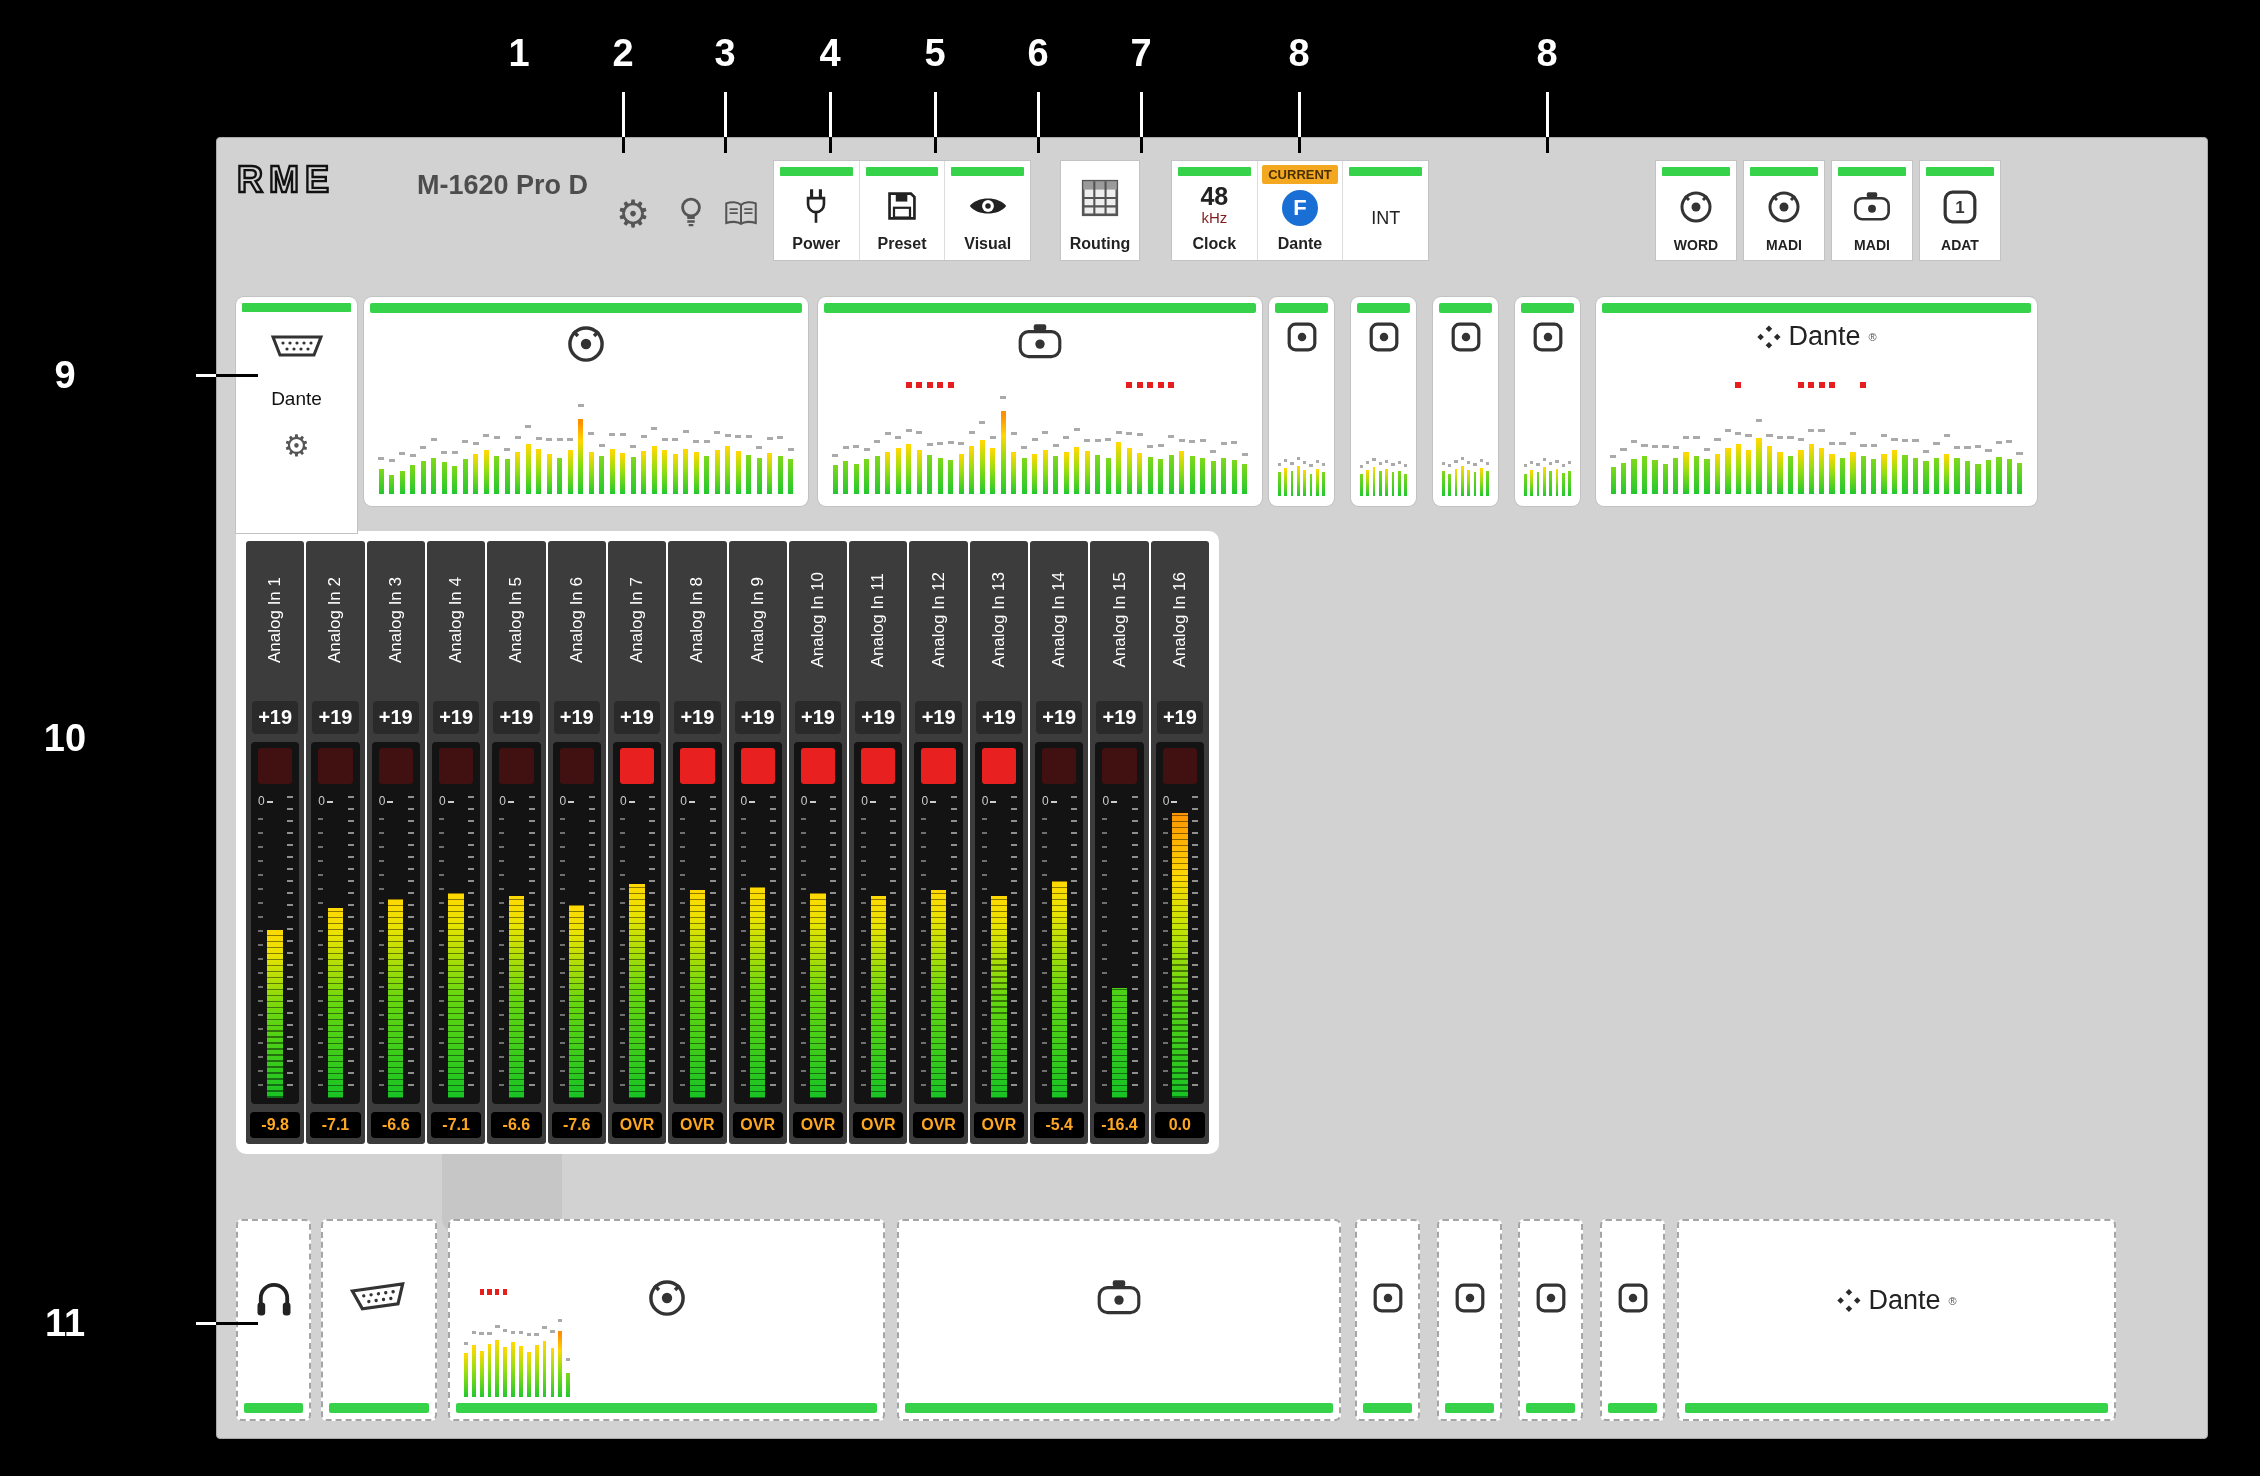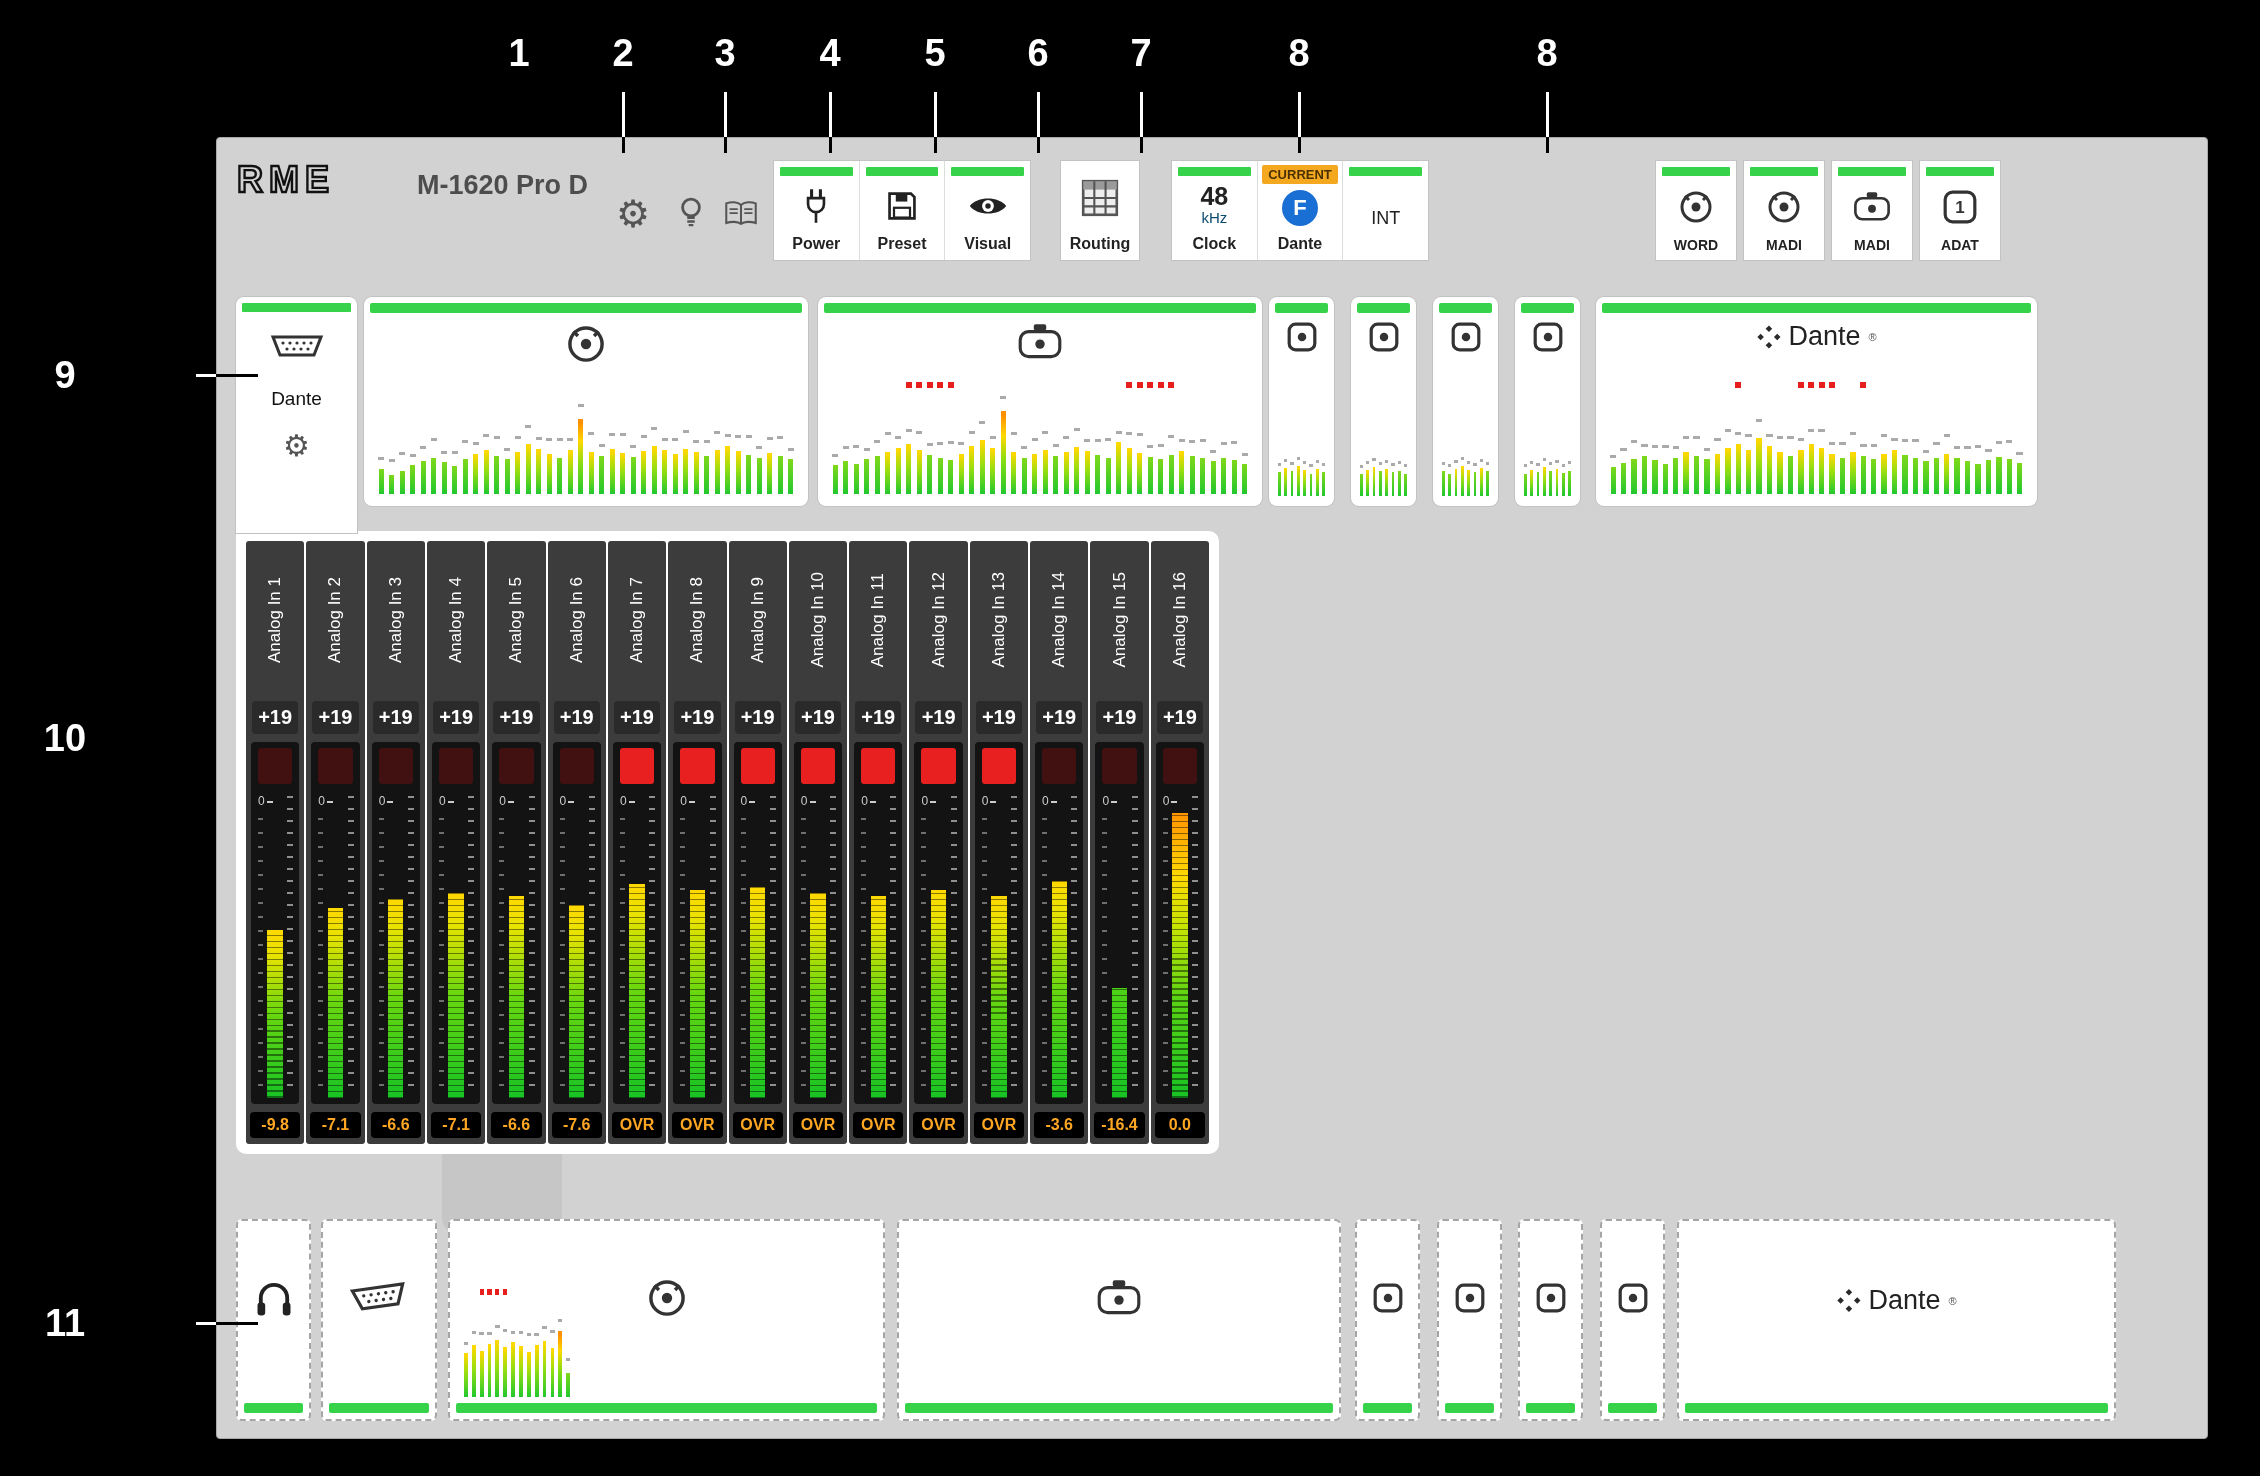--- a/index.html
+++ b/index.html
@@ -19,21 +19,21 @@
   .devname{position:absolute;left:16px;top:74px;width:345px;height:40px;border:1px solid #8f8f8f;background:#fff;font-size:22px;padding:0 10px;color:#222;box-sizing:border-box;font-family:"Liberation Sans",sans-serif;}
   .hicon{position:absolute;top:54px;width:48px;height:44px;display:flex;align-items:center;justify-content:center;background:none;border:none;cursor:pointer;}
   .gearglyph{font-size:38px;color:#555;line-height:1;}
   .panel{position:absolute;top:22px;height:101px;background:#fff;border:1px solid #c3c3c3;display:flex;box-sizing:border-box;}
   .cell{flex:1;display:flex;flex-direction:column;align-items:center;position:relative;min-width:0;}
   .cell + .cell{border-left:1px solid #ddd;}
   .gbar{align-self:stretch;height:9px;background:#35d24a;margin:6px 6px 0;border-radius:1px;}
   .cicon{flex:1;display:flex;align-items:center;justify-content:center;}
   .clabel{font-size:16px;font-weight:bold;color:#222;margin-bottom:7px;white-space:nowrap;}
   .clk-big{font-size:25px;font-weight:bold;color:#222;margin-top:8px;line-height:1;}
-  .clk-unit{font-size:15px;color:#0c4a6e;line-height:1.2;}
+  .clk-unit{font-size:15px;color:#7f1d1d;line-height:1.2;}
   .badge{align-self:stretch;margin:4px 4px 0;background:#f3a81f;color:#4a3000;font-size:13px;font-weight:bold;text-align:center;padding:2px 0;border-radius:2px;}
   .dante-circ{width:36px;height:36px;border-radius:50%;background:#1a6fd4;color:#fff;font-weight:bold;font-size:22px;display:flex;align-items:center;justify-content:center;margin-top:6px;}
   .int-center{flex:1;display:flex;align-items:center;justify-content:center;font-size:18px;font-weight:normal;color:#222;}
   .sync-panel{position:absolute;left:1232px;top:22px;width:200px;height:101px;background:#fff;border:1px solid #c3c3c3;box-sizing:border-box;text-align:center;}
   .sync-label{font-size:21px;color:#222;margin-top:12px;}
   .toggle{width:92px;height:34px;background:#9f9f9f;border-radius:17px;margin:10px auto 0;position:relative;cursor:pointer;}
   .knob{position:absolute;left:4px;top:4px;width:26px;height:26px;border-radius:50%;background:#e4e4e4;}
   .tlabel{position:absolute;right:18px;top:7px;color:#fff;font-weight:bold;font-size:16px;}
   .sources{position:absolute;left:1438px;top:22px;width:346px;height:101px;display:flex;gap:6px;}
   .src{flex:1;background:#fff;border:1px solid #c3c3c3;display:flex;flex-direction:column;align-items:center;box-sizing:border-box;cursor:pointer;}
@@ -1046,21 +1046,21 @@
           <div class="sgain">+19</div>
           <div class="smeter">
             <div class="sclip"></div>
             <div class="sbararea">
               <div class="szero">0</div>
               <div class="sticksL"></div>
               <div class="sticksR"></div>
               <div class="sbar" style="height: 71%; background: repeating-linear-gradient(to top, rgba(0, 0, 0, 0.45) 0px, rgba(0, 0, 0, 0.45) 1.5px, rgba(0, 0, 0, 0) 1.5px, rgba(0, 0, 0, 0) 6px), linear-gradient(to top, rgb(24, 195, 36) 0%, rgb(103, 215, 15) 50%, rgb(232, 227, 0) 85%, rgb(255, 216, 0) 100%);"></div>
             </div>
           </div>
-          <div class="sval">-3.6</div>
+          <div class="sval">-5.4</div>
         </div>
         <div class="strip">
           <div class="slabel">
             <span>Analog In 15</span>
           </div>
           <div class="sgain">+19</div>
           <div class="smeter">
             <div class="sclip"></div>
             <div class="sbararea">
               <div class="szero">0</div>

